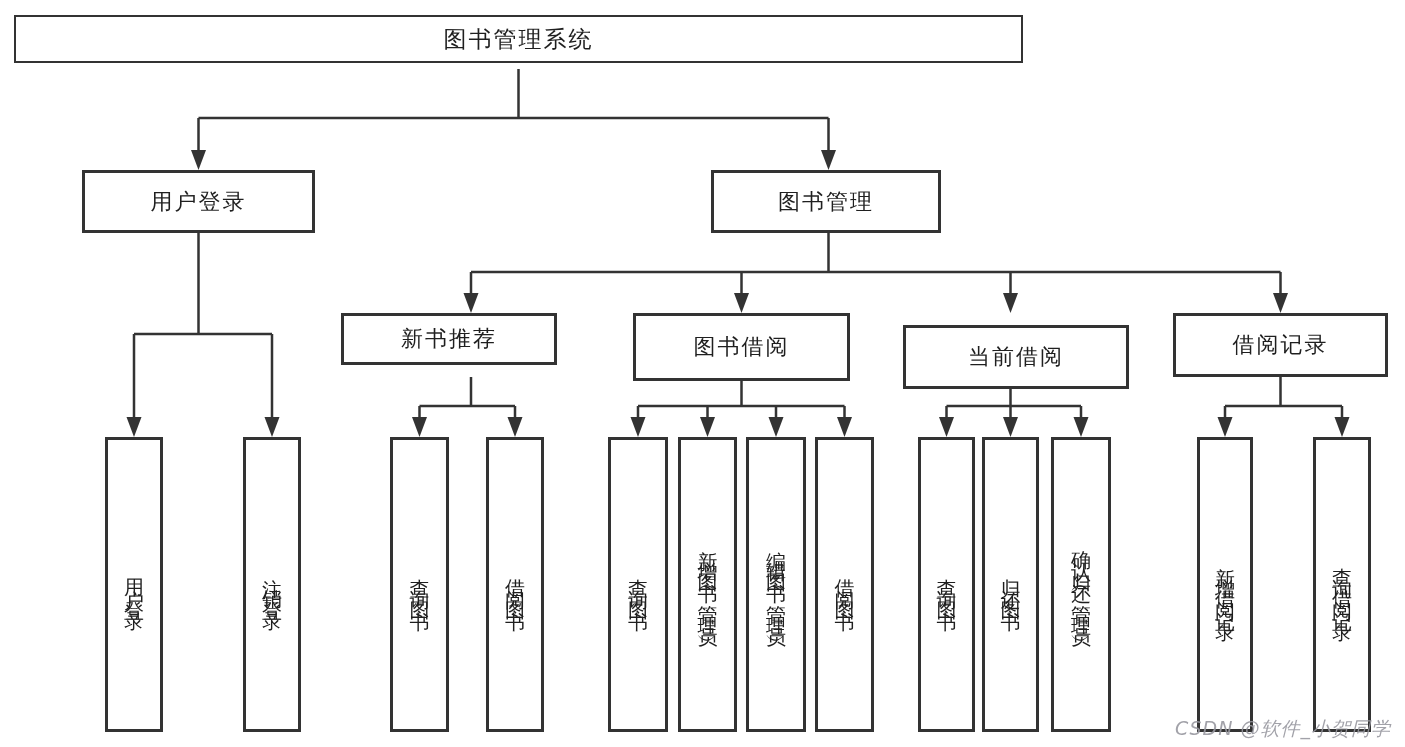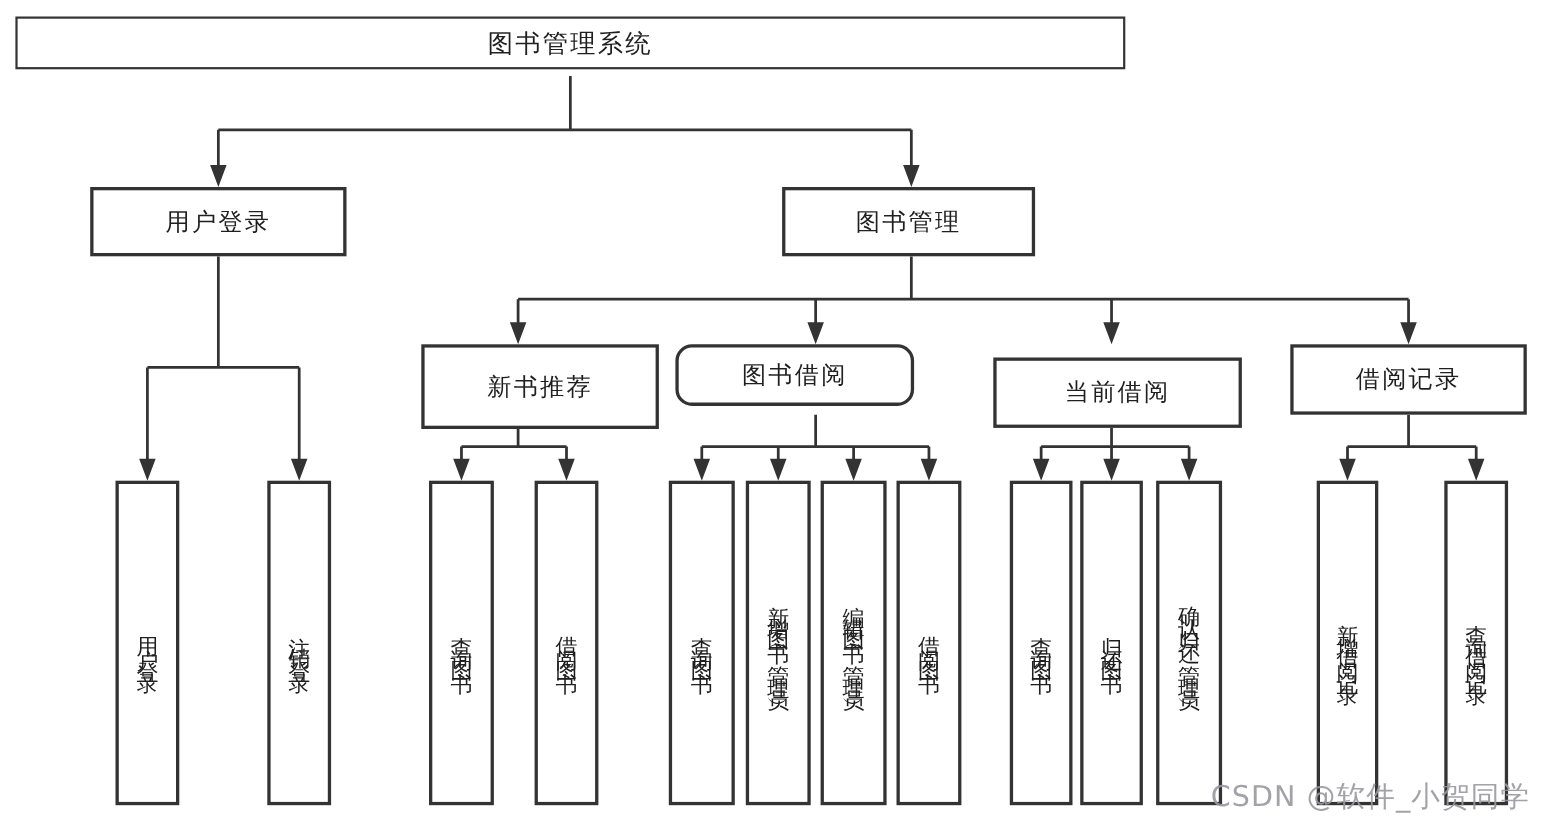--- a/index.html
+++ b/index.html
@@ -17,22 +17,22 @@
   }
   .node.root { border-width:2px; }
   .hbox span { font-size:22px; letter-spacing:2px; white-space:nowrap; }
   .root span { font-size:23px; }
   .vbox span {
     writing-mode:vertical-rl; text-orientation:mixed;
     font-size:20px; line-height:1.05; letter-spacing:11px; white-space:nowrap;
   }
   .watermark {
     position:absolute; right:14px; bottom:5px;
-    font-size:26px; letter-spacing:1px;
-    color:rgba(152,152,160,0.9); white-space:nowrap;
+    font-size:19px; letter-spacing:1px;
+    color:rgba(152,152,160,0.9); white-space:nowrap;font-style:italic;
   }
 </style>
 </head>
 <body>
 
 <div class="stage">
 
   <svg class="wires" viewBox="0 0 1405 747">
     <path class="wire-path" d="
       M518.5 69 V118
@@ -94,24 +94,24 @@
     <span>图书管理系统</span>
   </div>
 
   <div class="node hbox" style="left:82px; top:170px; width:233px; height:63px;">
     <span>用户登录</span>
   </div>
   <div class="node hbox" style="left:711px; top:170px; width:230px; height:63px;">
     <span>图书管理</span>
   </div>
 
-  <div class="node hbox" style="left:383px; top:313px; width:216px; height:77px;">
+  <div class="node hbox" style="left:341px; top:313px; width:216px; height:52px;">
     <span>新书推荐</span>
   </div>
-  <div class="node hbox" style="left:614px; top:313px; width:217px; height:56px;border-radius:15px;">
+  <div class="node hbox" style="left:633px; top:313px; width:217px; height:68px;">
     <span>图书借阅</span>
   </div>
   <div class="node hbox" style="left:903px; top:325px; width:226px; height:64px;">
     <span>当前借阅</span>
   </div>
   <div class="node hbox" style="left:1173px; top:313px; width:215px; height:64px;">
     <span>借阅记录</span>
   </div>
 
   <div class="node vbox" style="left:105px; top:437px; width:58px; height:295px;">

